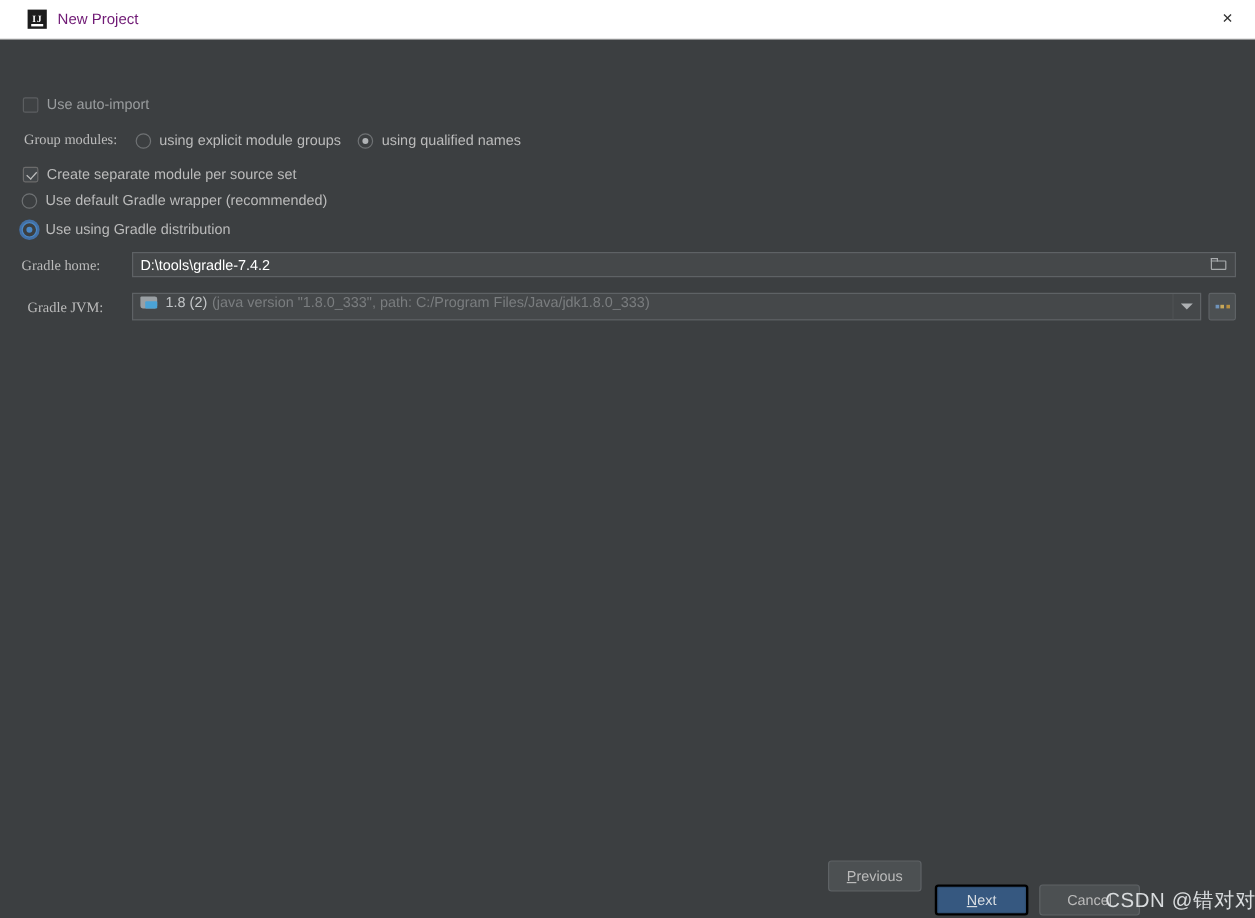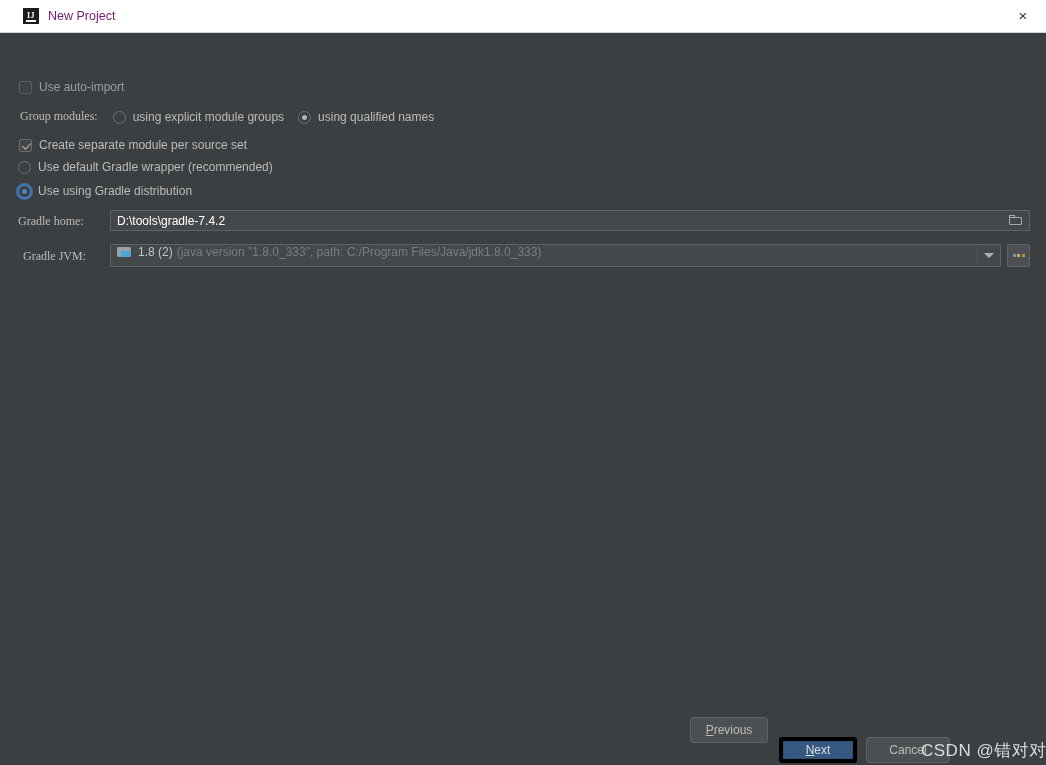--- a/index.html
+++ b/index.html
@@ -286,21 +286,21 @@
     font-size: 12px;
     font-family: "Liberation Sans", sans-serif;
     display: flex;
     align-items: center;
     justify-content: center;
     box-sizing: border-box;
     cursor: default;
   }
   .btn.primary {
     background: #365880;
-    border: 4px solid #000000;
+    border: 2px solid #000000;
     box-shadow: 0 0 0 1px #2f4f73 inset;
     color: #d8dde2;
   }
 
   
   .watermark {
     position: absolute;
     font-size: 17px;
     color: #d9dcde;
     white-space: nowrap;

